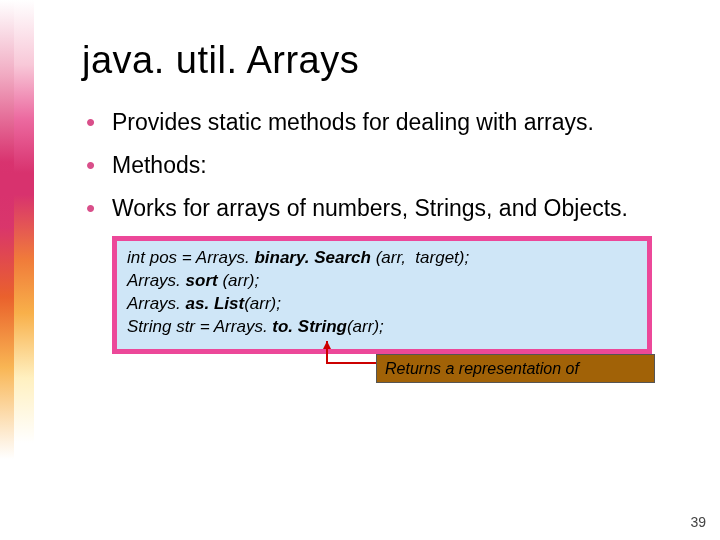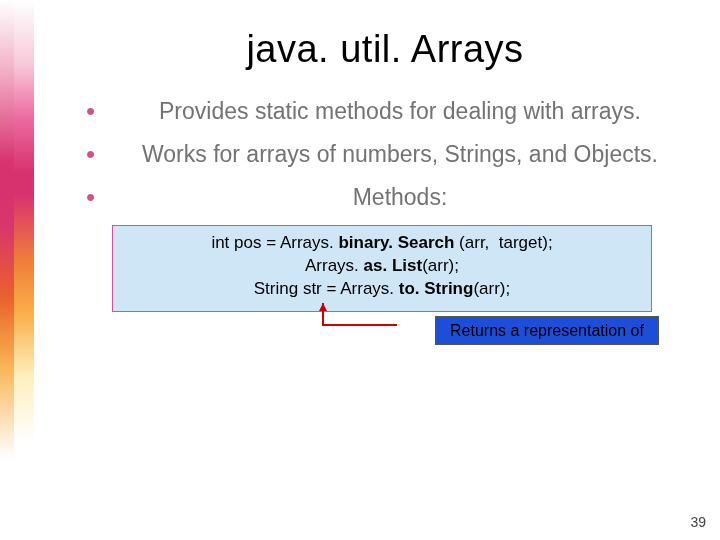--- a/index.html
+++ b/index.html
@@ -14,65 +14,65 @@
     position: absolute;
     left: 0; top: 0;
     width: 34px; height: 540px;
   }
   .left-strip .a { position:absolute; left:0; top:0; width:34px; height:540px; background: linear-gradient(to bottom, #ffffff 0%, #f8c8d8 12%, #ec6aa0 22%, #d8326e 32%, #d8326e 36%, #f07b3a 48%, #f8b04a 58%, #fff0c0 70%, #ffffff 82%);}
   .left-strip .b { position:absolute; left:0; top:0; width:14px; height:540px; background: linear-gradient(to bottom, #ffffff 0%, #f0a8c0 14%, #d8326e 30%, #d8326e 42%, #e85a2a 55%, #f8b04a 68%, #ffffff 85%); opacity:0.9;}
   .slide {
     position: absolute;
     left: 34px; top: 0;
     width: 686px; height: 540px;
-    padding: 28px 32px 0 48px;
-    text-align: center;
+    padding: 39px 32px 0 48px;
   }
   .title {
     font-size: 38px;
     color: #000;
     font-weight: 400;
     margin-bottom: 26px;
     letter-spacing: 0.5px;
   }
   .bullets { list-style: none; }
   .bullets > li {
     position: relative;
     padding-left: 30px;
     font-size: 23px;
-    color: #737373;
+    color: #000000;
     line-height: 1.25;
     margin-bottom: 14px;
   }
   .bullets > li::before {
     content: "•";
     position: absolute;
     left: 4px; top: -2px;
     color: #d94f8a;
     font-size: 26px;
   }
   .code-box {
     background: #cfe6f7;
-    border: 1px solid #ec4899;
+    border: 5px solid #ec4899;
     padding: 6px 10px 10px 10px;
     margin-left: 30px;
     margin-top: 4px;
     width: 540px;
     font-family: Arial, Helvetica, sans-serif;
     font-size: 17px;
     line-height: 1.35;
     position: relative;
+    font-style: italic;
   }
   .code-box .line { white-space: pre; }
   .callout {
     position: absolute;
     right: -8px;
     bottom: -34px;
-    width: 224px;
-    background: #1d4ed8;
+    width: 279px;
+    background: #a16207;
     border: 1px solid #555;
     padding: 4px 8px;
     font-size: 16px;
     line-height: 1.2;
   }
   .arrow-svg {
     position: absolute;
     left: 206px;
     bottom: -28px;
     width: 120px;
@@ -96,26 +96,27 @@
   <div class="a"></div>
     <div class="b"></div>
 </div>
 
 <div class="slide">
 
   <h1 class="title">java. util. Arrays</h1>
 
   <ul class="bullets">
     <li><span>Provides static methods for dealing with arrays.</span></li>
+    <li><span>Methods:</span></li>
     <li><span>Works for arrays of numbers, Strings, and Objects.</span></li>
-    <li><span>Methods:</span></li>
   </ul>
 
   <div class="code-box">
     <div class="line"><span>int pos = Arrays. </span><b>binary. Search</b><span> (arr,  target);</span></div>
+    <div class="line"><span>Arrays. </span><b>sort</b><span> (arr);</span></div>
     <div class="line"><span>Arrays. </span><b>as. List</b><span>(arr);</span></div>
     <div class="line"><span>String str = Arrays. </span><b>to. String</b><span>(arr);</span></div>
 
     <svg class="arrow-svg" viewBox="0 0 120 40">
       <path d="M 4 4 L 4 26 L 78 26" stroke="#cc0000" stroke-width="2" fill="none"></path>
       <path d="M 4 4 L 0 12 L 8 12 Z" fill="#cc0000"></path>
     </svg>
 
     <div class="callout">
       <div>Returns a representation of</div>

